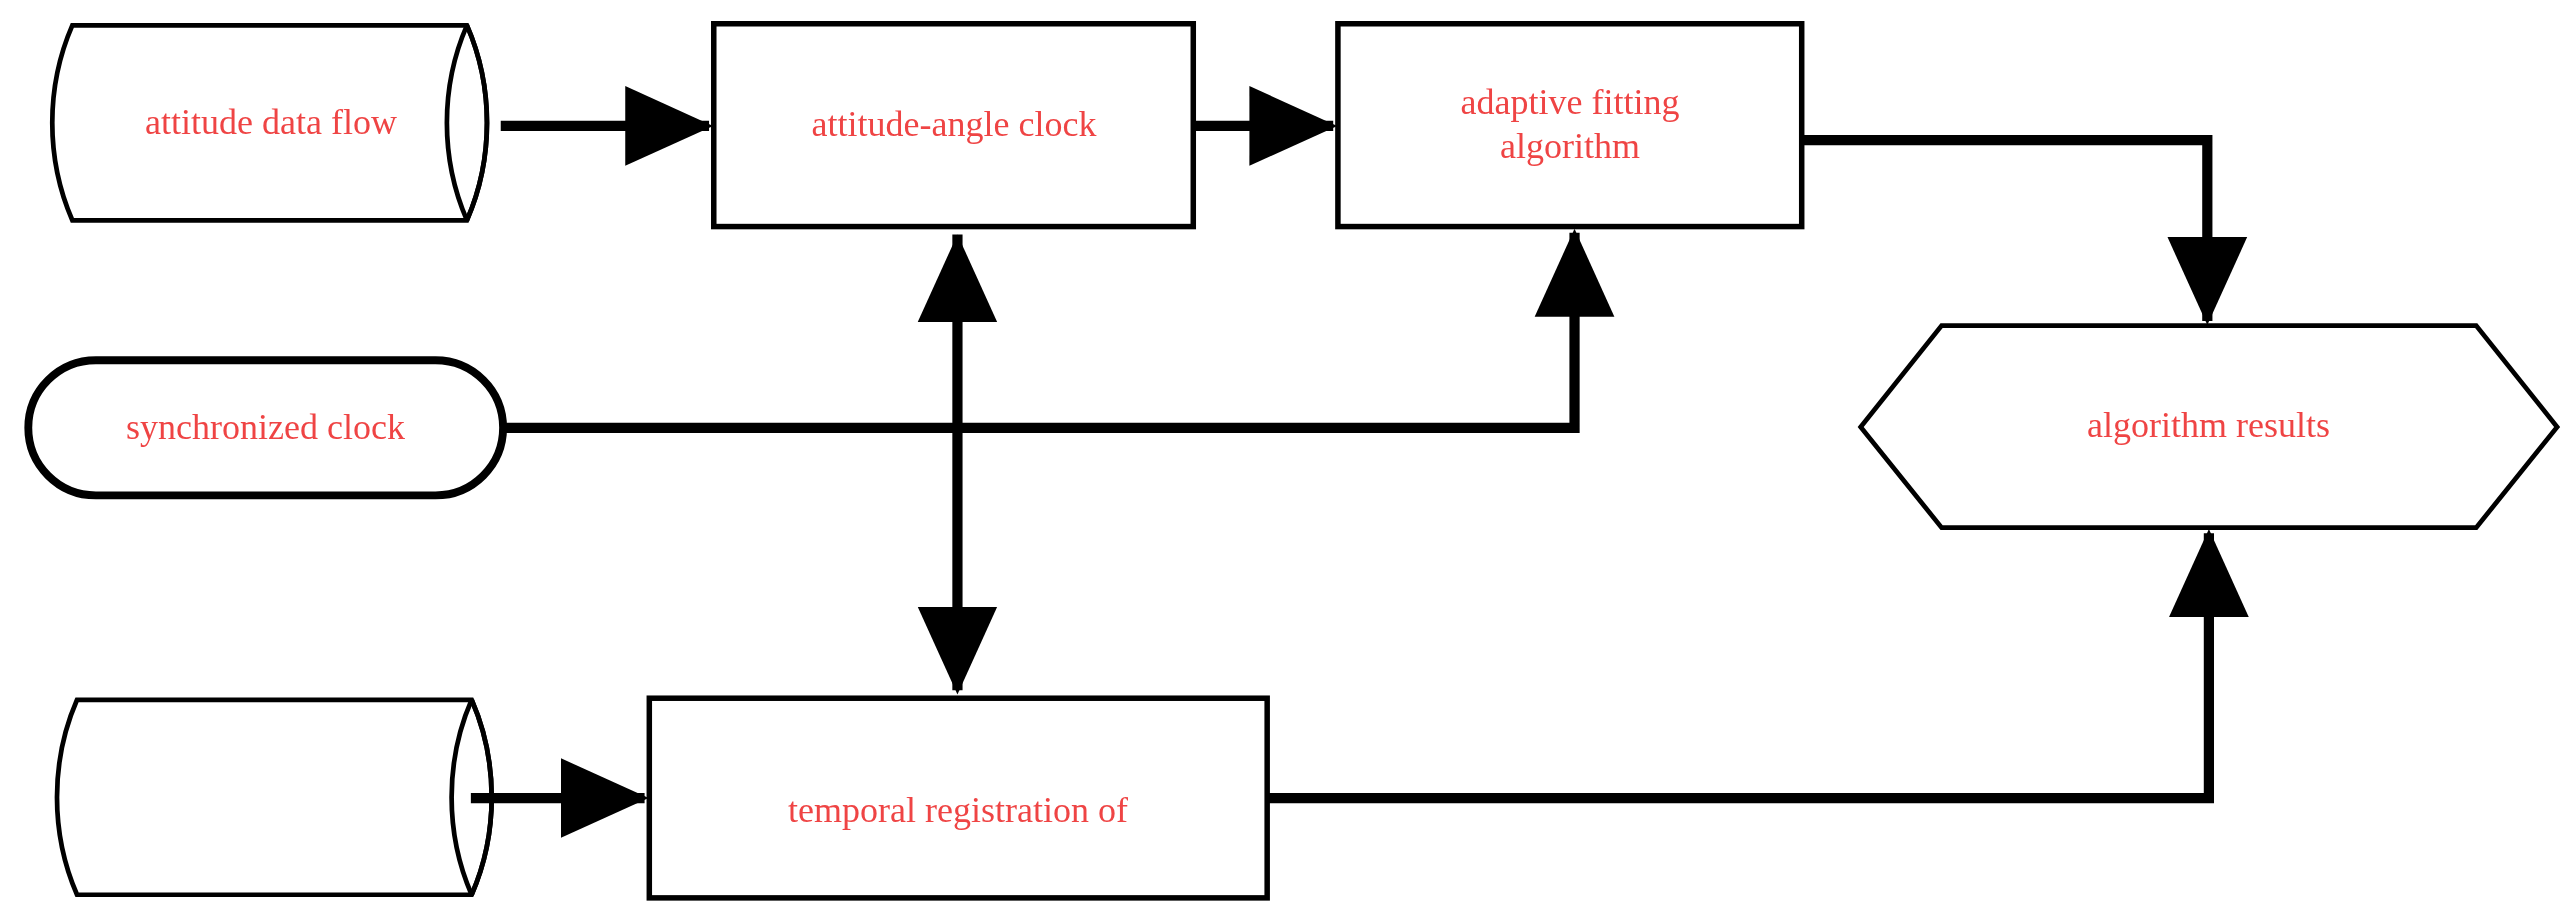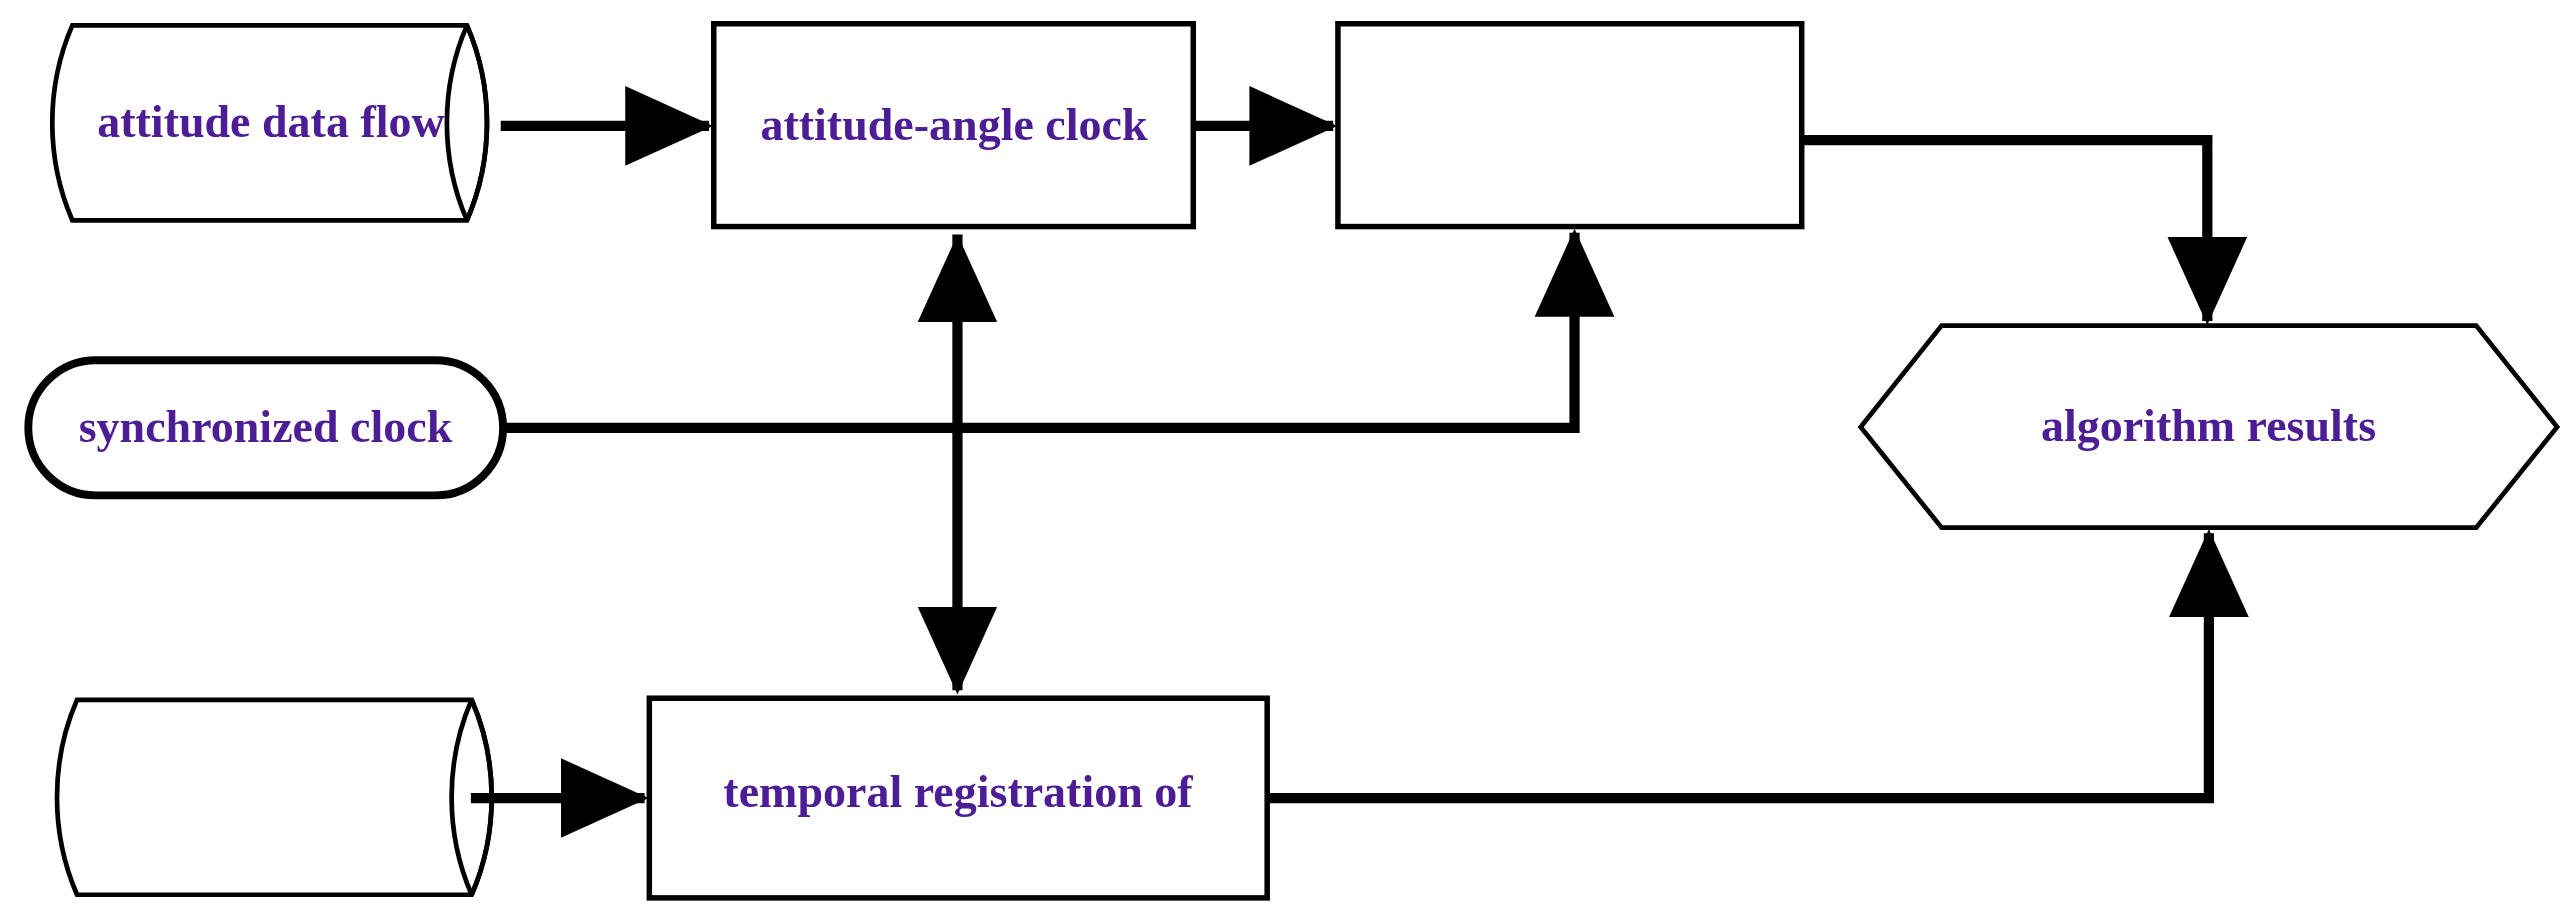--- a/index.html
+++ b/index.html
@@ -23,26 +23,25 @@
     height: 924px;
   }
   .node-label {
     position: absolute;
     display: flex;
     flex-direction: column;
     align-items: center;
     justify-content: center;
     text-align: center;
     font-family: "Liberation Serif", "DejaVu Serif", serif;
-    font-size: 46px;
+    font-size: 36px;
     line-height: 1.22;
-    color: #4c1d95;
+    color: #ef4444;
     white-space: pre;
     pointer-events: none;
-    font-weight: bold;
   }
   .node-label span { display: block; }
 </style>
 </head>
 <body>
 
 <div id="canvas">
 
   <svg id="flow-svg" viewBox="0 0 3277 1175">
     <defs>
@@ -92,28 +91,32 @@
   </svg>
 
   <div class="node-label" style="left:47px; top:25px; width:448px; height:195px;">
     <span>attitude data flow</span>
   </div>
 
   <div class="node-label" style="left:714px; top:23.6px; width:480px; height:203px;">
     <span>attitude-angle clock</span>
   </div>
 
+  <div class="node-label" style="left:1338px; top:23.6px; width:464px; height:203px;">
+    <span>adaptive fitting</span>
+    <span>algorithm</span>
+  </div>
 
   <div class="node-label" style="left:28px; top:360px; width:475px; height:135px;align-items:center;">
     <span>synchronized clock</span>
   </div>
 
   <div class="node-label" style="left:1902px; top:325px; width:613px; height:202px;">
     <span>algorithm results</span>
   </div>
 
 
-  <div class="node-label" style="left:649px; top:692px; width:618px; height:200px;gap:20px;">
+  <div class="node-label" style="left:649px; top:711px; width:618px; height:200px;gap:20px;">
     <span>temporal registration of</span>
   </div>
 
 </div>
 
 
 </body></html>

